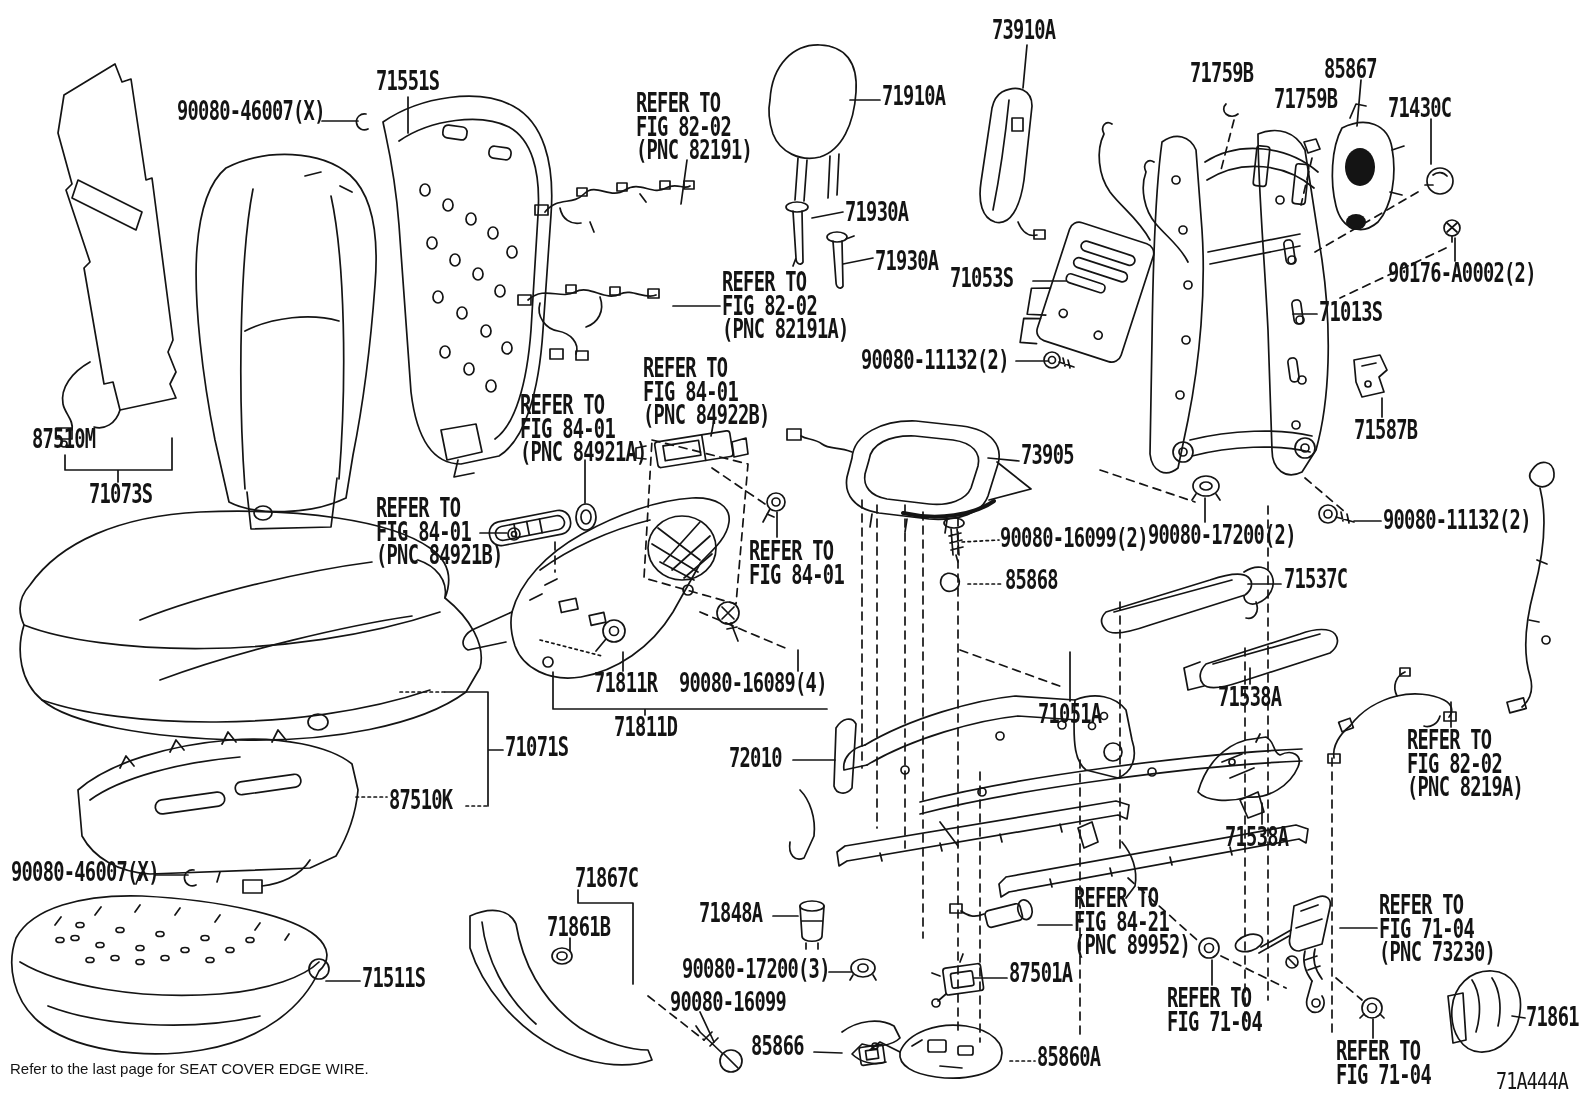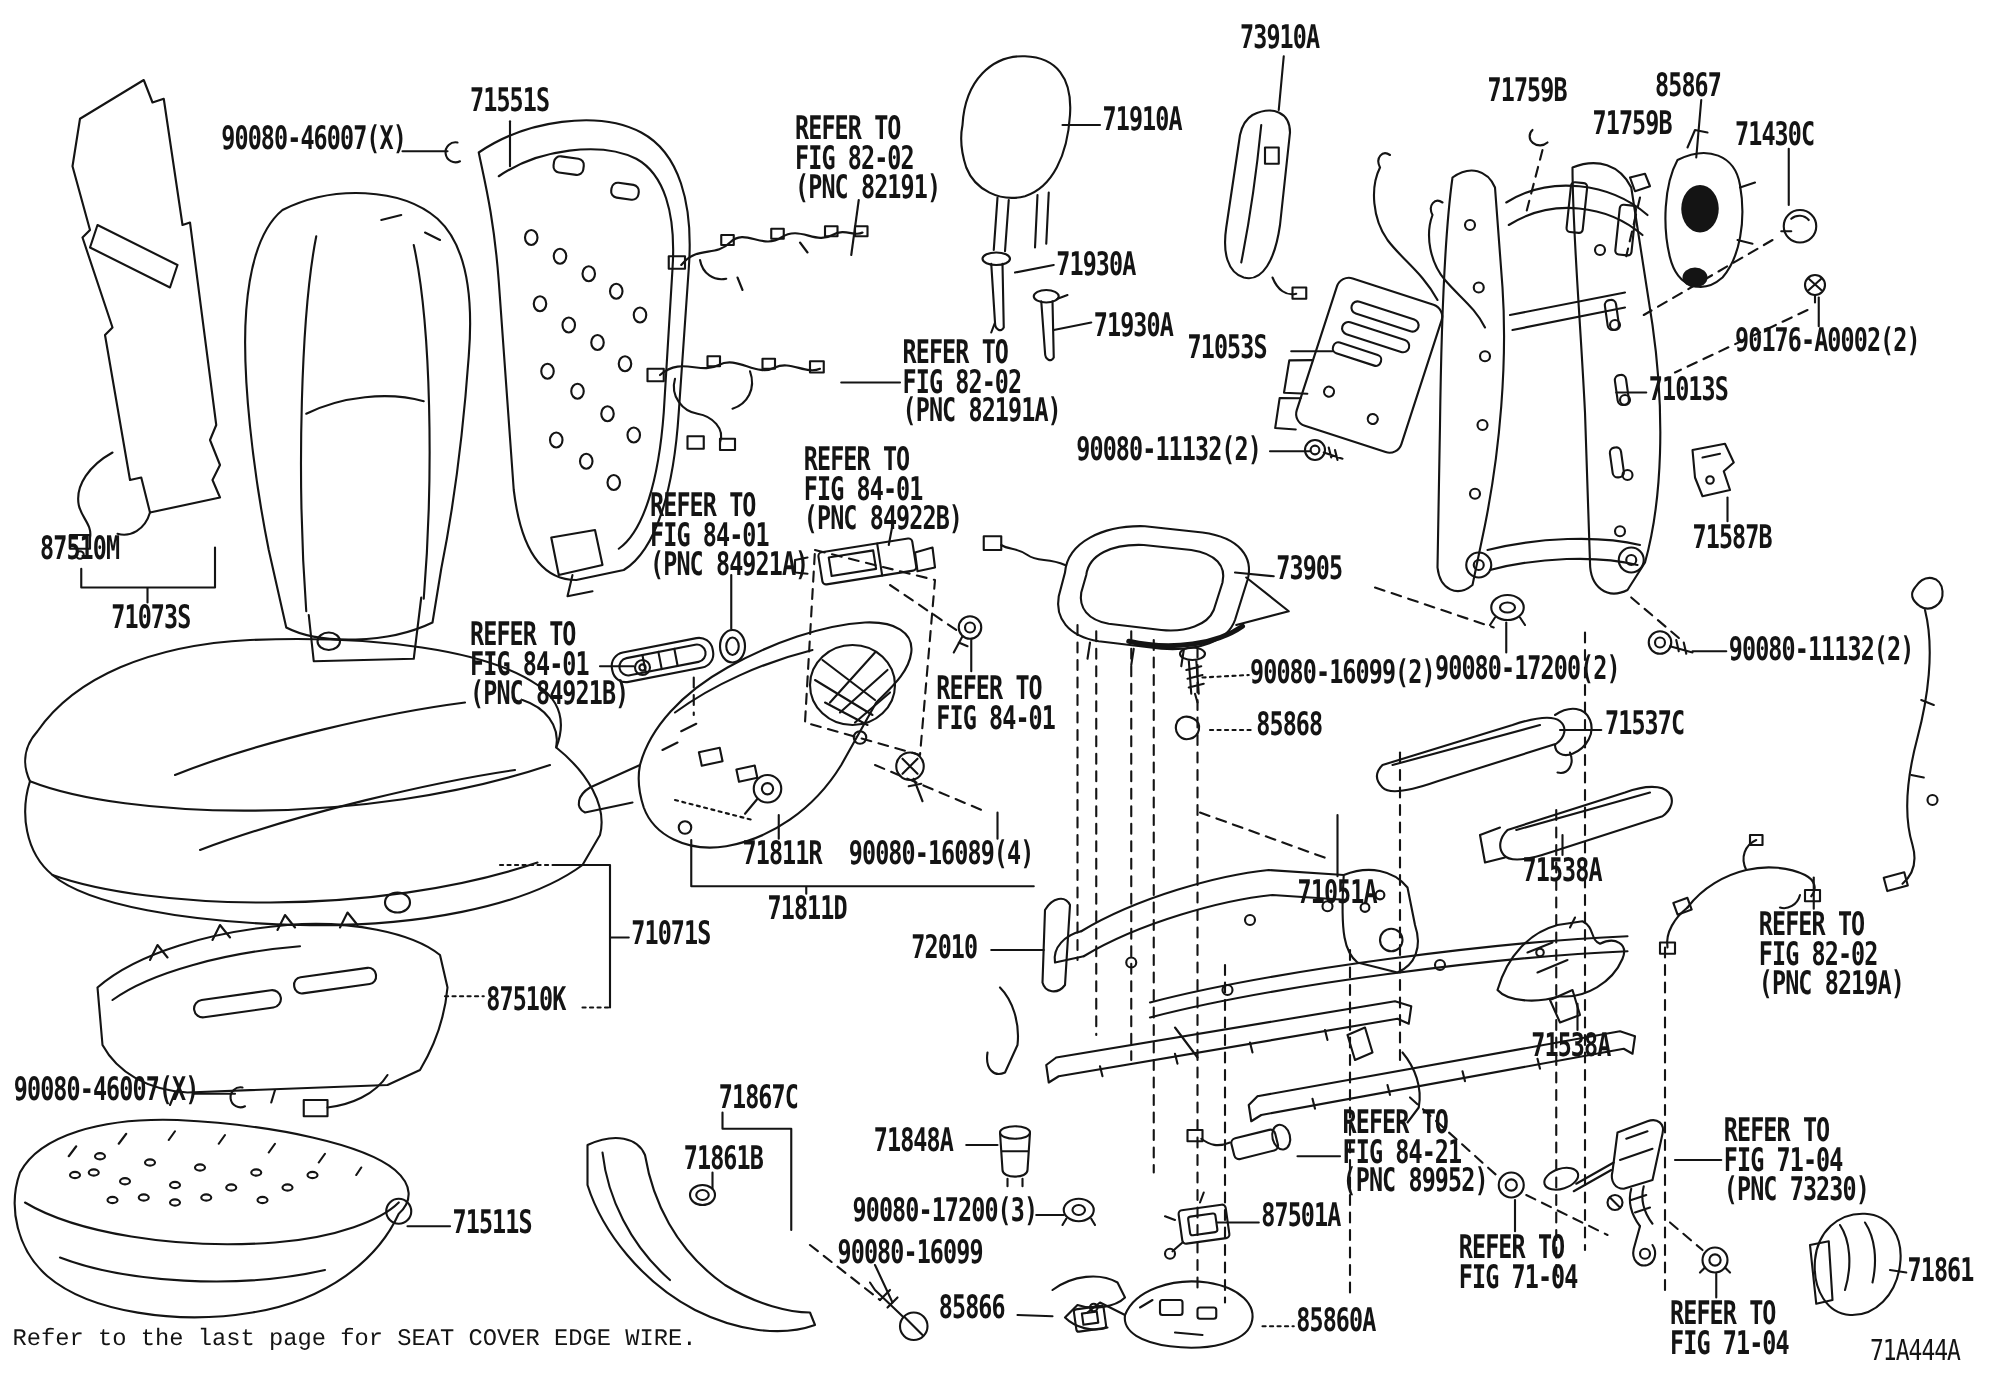--- a/index.html
+++ b/index.html
@@ -8,22 +8,22 @@
   svg.art{position:absolute;left:0;top:0}
   .art *{stroke:var(--ink,#141414);fill:none;stroke-width:1.7;stroke-linecap:round;stroke-linejoin:round}
   .art .fill{fill:var(--ink,#141414);stroke:none}
   .art .thick{stroke-width:4}
   .art .thin{stroke-width:1.1}
   .art .dash{stroke-dasharray:8 6;stroke-width:1.9}
   .art .dot{stroke-dasharray:2.5 3.5}
   .lbl{position:absolute;color:var(--ink,#141414);font-family:"DejaVu Sans Mono",monospace;
        font-weight:bold;font-size:26px;line-height:23.5px;letter-spacing:-1px;
        transform:scaleX(.72);transform-origin:0 0;white-space:pre}
-  .note{position:absolute;color:var(--ink,#141414);font-family:Liberation Mono, monospace;
-        font-size:19px;white-space:pre}
+  .note{position:absolute;color:var(--ink,#141414);font-family:Liberation Sans, sans-serif;
+        font-size:15px;white-space:pre}
   .code{position:absolute;color:var(--ink,#141414);font-family:"DejaVu Sans Mono",monospace;
         font-size:23px;letter-spacing:-1px;transform:scaleX(.8);transform-origin:0 0;white-space:pre}
 </style>
 </head>
 <body>
 
 <div class="stage" style="background: rgb(255, 255, 255);">
 
 <svg class="art" width="1592" height="1099" viewBox="0 0 1592 1099">
 

